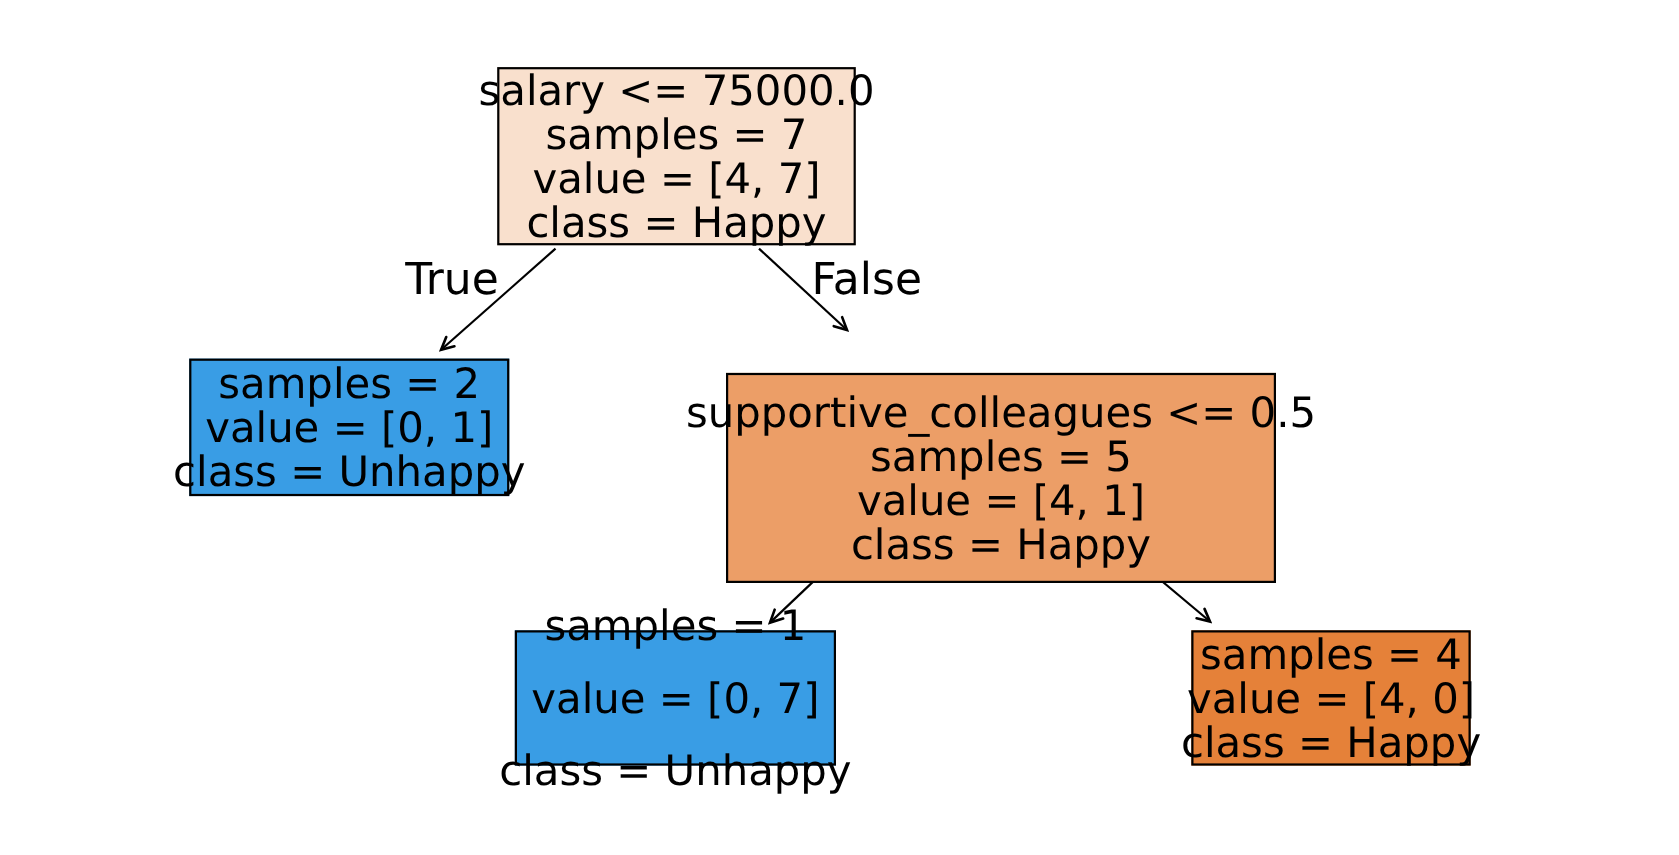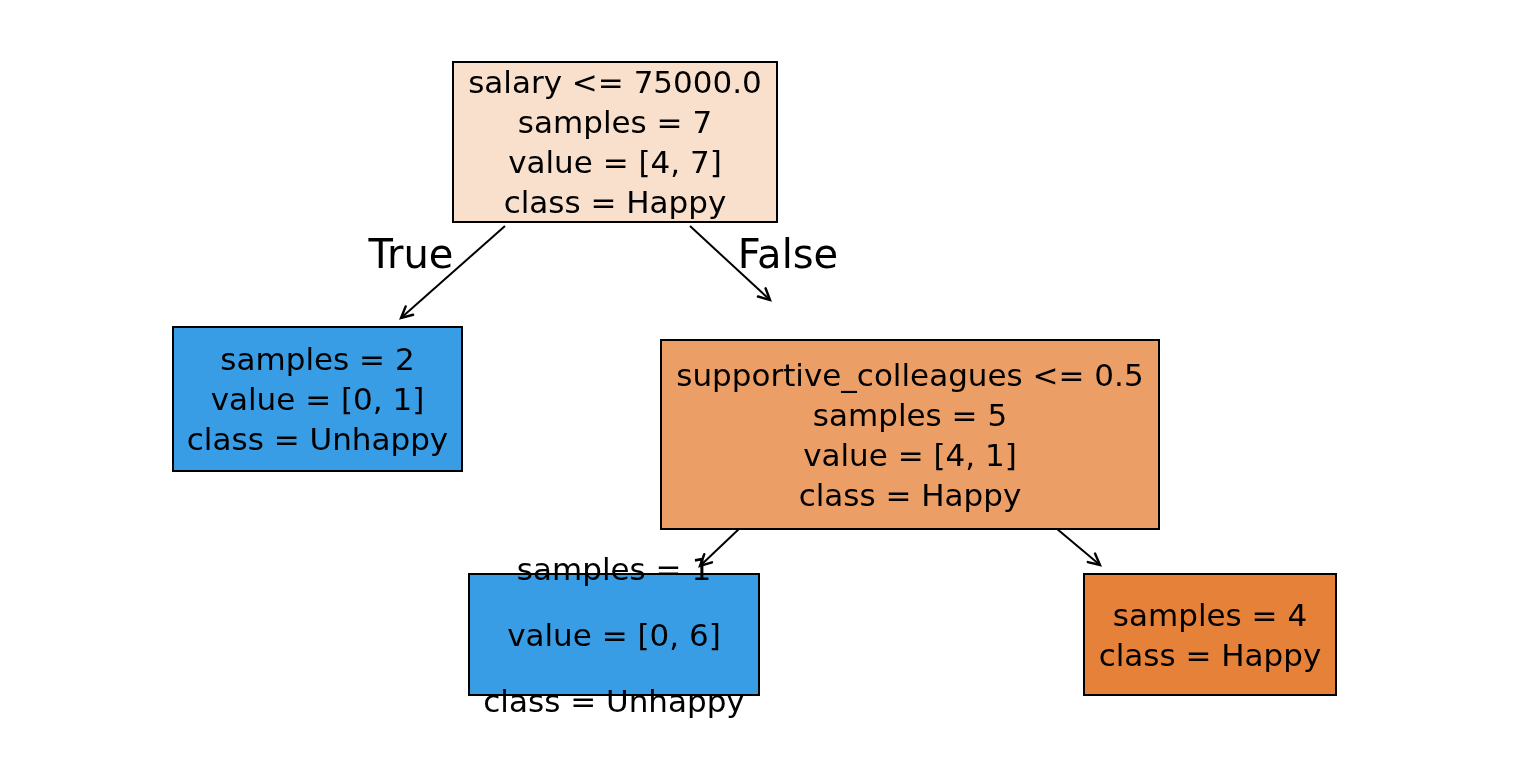--- a/index.html
+++ b/index.html
@@ -26,26 +26,26 @@
   .node {
     position: absolute;
     box-sizing: border-box;
     border: 2px solid #000000;
     display: flex;
     flex-direction: column;
     justify-content: center;
     align-items: center;
     text-align: center;
     color: #000000;
-    font-size: 31px;
+    font-size: 38px;
     line-height: 40px;
     white-space: nowrap;
   }
   .node-root        { left: 452px;  top: 61px;  width: 326px; height: 162px; }
-  .node-left-leaf   { left: 172px;  top: 326px; width: 291px; height: 146px; }
+  .node-left-leaf   { left: 172px;  top: 326px; width: 291px; height: 125px; }
   .node-internal    { left: 660px;  top: 307px; width: 500px; height: 191px; margin-top: 32px; }
   .node-bl-leaf     { left: 468px;  top: 573px; width: 292px; height: 123px; gap: 26px; }
   .node-br-leaf     { left: 1083px; top: 573px; width: 254px; height: 123px; }
   .edge-label {
     position: absolute;
     color: #000000;
     font-size: 40px;
     line-height: 34px;
     text-align: center;
     width: 140px;
@@ -89,22 +89,23 @@
 
   <div class="node node-internal" style="background-color: rgb(236, 158, 103);">
     <div>supportive_colleagues &lt;= 0.5</div>
     <div>samples = 5</div>
     <div>value = [4, 1]</div>
     <div>class = Happy</div>
   </div>
 
   <div class="node node-bl-leaf" style="background-color: rgb(57, 157, 229);">
     <div>samples = 1</div>
-    <div>value = [0, 6]</div>
+    <div>value = [0, 7]</div>
     <div>class = Unhappy</div>
   </div>
 
   <div class="node node-br-leaf" style="background-color: rgb(229, 129, 57);">
     <div>samples = 4</div>
+    <div>value = [4, 0]</div>
     <div>class = Happy</div>
   </div>
 
 </div>
 
 </body></html>

